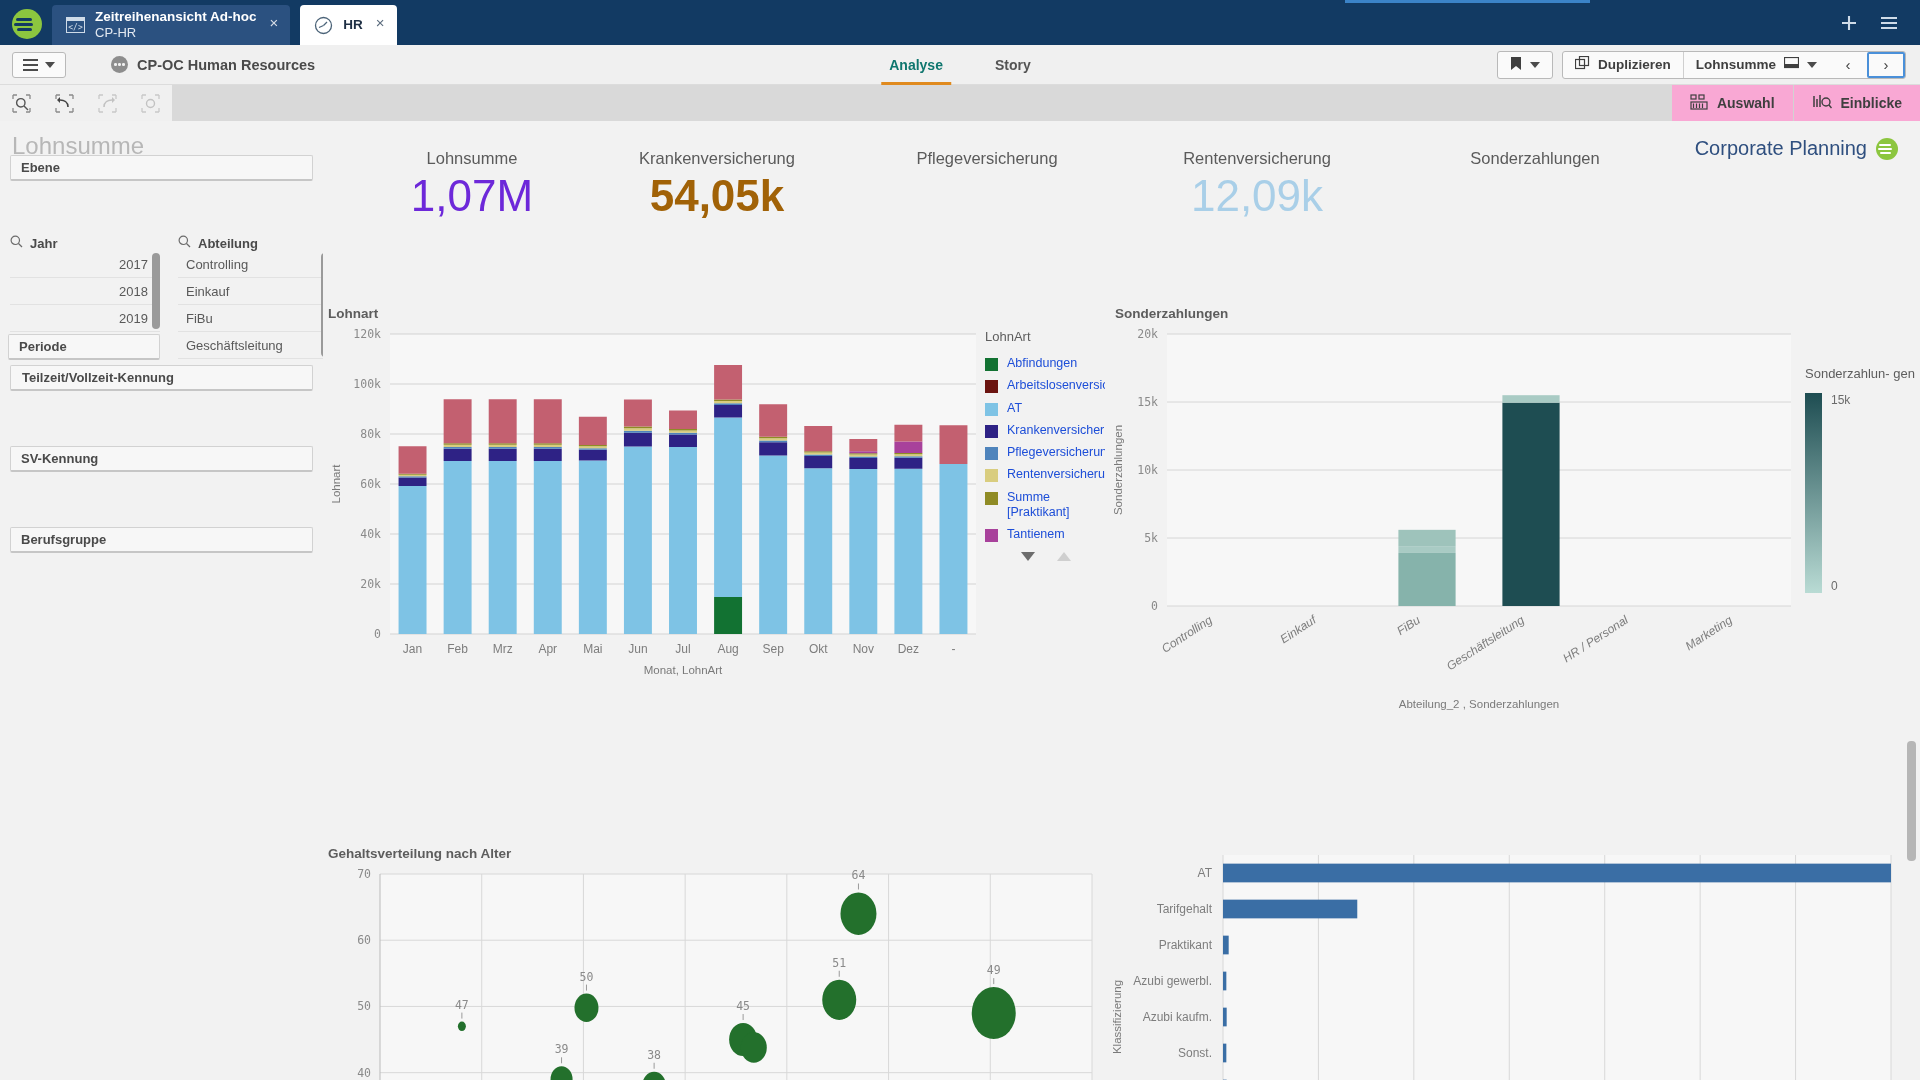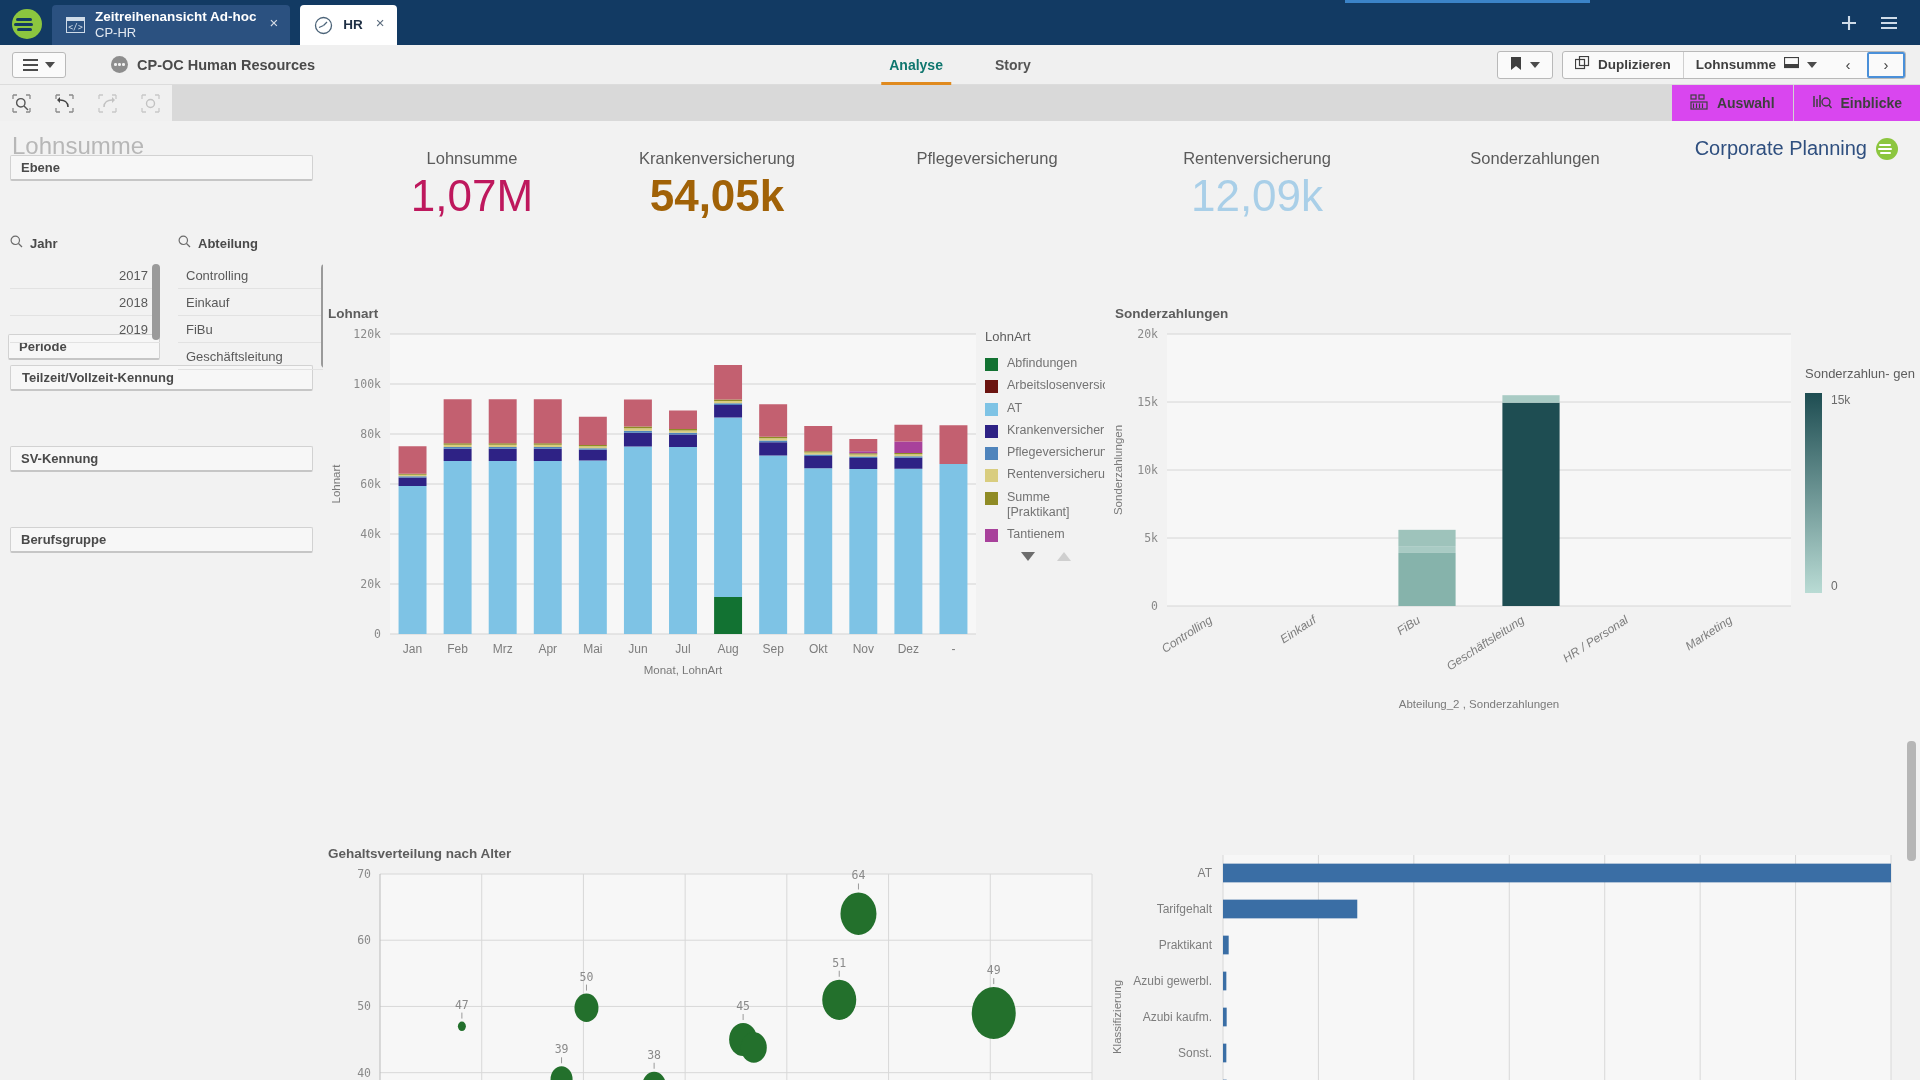--- a/index.html
+++ b/index.html
@@ -125,21 +125,21 @@
     display: flex; align-items: center; gap: 0;
   }
   .tb2-btn {
     width: 43px; height: 36px; display: flex; align-items: center; justify-content: center;
     cursor: pointer; color: #555;
   }
   .tb2-btn.dis { color: #c2c2c2; cursor: default; }
   .tb2-right { margin-left: auto; display: flex; align-items: stretch; height: 36px; }
   .tb2-rbtn {
     display: flex; align-items: center; gap: 9px; padding: 0 18px;
-    background: #d946ef; font-size: 14px; font-weight: bold; color: #3f3f3f; cursor: pointer;
+    background: #f9a8d4; font-size: 14px; font-weight: bold; color: #3f3f3f; cursor: pointer;
   }
   .tb2-rbtn + .tb2-rbtn { border-left: 1px solid #d2d2d2; }
 
   
   .sheet { position: absolute; left: 0; top: 121px; width: 1920px; height: 959px; background: #f2f2f2; }
 
   .sheet-title {
     position: absolute; left: 12px; top: 11px;
     font-size: 24px; color: #b7b7b7; font-weight: normal;
   }
@@ -158,21 +158,21 @@
   
   .filters { position: absolute; left: 0; top: 28px; width: 325px; height: 560px; }
   .fbox {
     position: absolute; height: 26px; background: #f7f7f7;
     border: 1px solid #d2d2d2; border-bottom: 2px solid #c6c6c6; border-radius: 2px;
     display: flex; align-items: center; padding-left: 10px;
     font-size: 13px; font-weight: bold; color: #4a4a4a; cursor: pointer;
   }
   .flist { position: absolute; }
   .flist-hdr {
-    display: flex; align-items: center; gap: 7px; margin-bottom: 11px;
+    display: flex; align-items: center; gap: 7px; 
     font-size: 13px; font-weight: bold; color: #4a4a4a;
   }
   .flist-rows { position: relative; }
   .frow {
     height: 27px; display: flex; align-items: center;
     border-bottom: 1px solid #e2e2e2; font-size: 13px; color: #595959;
     cursor: pointer; overflow: hidden;
   }
   .frow.right { justify-content: flex-end; padding-right: 12px; }
   .frow.left { justify-content: flex-start; padding-left: 8px; }
@@ -191,21 +191,21 @@
   .ptitle { font-size: 13.5px; font-weight: bold; color: #5d5d5d; }
   .axlabel { font-size: 11.5px; fill: #7a7a7a; }
   .tick { font-size: 11.5px; fill: #8a8a8a; font-family: "DejaVu Sans Mono", monospace; }
   .catlab { font-size: 12px; fill: #7d7d7d; }
 
   
   .legend { position: absolute; }
   .legend .lg-title { font-size: 13px; color: #5d5d5d; margin-bottom: 12px; }
   .lg-item { display: flex; gap: 9px; margin-bottom: 7px; align-items: flex-start; cursor: pointer; }
   .lg-sw { width: 13px; height: 13px; flex: none; margin-top: 2px; }
-  .lg-tx { font-size: 12.5px; color: #737373; line-height: 1.22; width: 108px; }
+  .lg-tx { font-size: 12.5px; color: #1d4ed8; line-height: 1.22; width: 108px; }
   .lg-arrows { display: flex; gap: 22px; margin-top: 10px; margin-left: 36px; }
   .tri-d { width: 0;height:0;border-left:7px solid transparent;border-right:7px solid transparent;border-top:9px solid #6d6d6d; cursor:pointer; }
   .tri-u { width: 0;height:0;border-left:7px solid transparent;border-right:7px solid transparent;border-bottom:9px solid #cfcfcf; cursor:pointer; }
 
   
   .cbar { position: absolute; }
   .cbar .ct { font-size: 13px; color: #5d5d5d; line-height: 1.25; width: 120px; }
   .cbar .strip { width: 17px; }
   .cbar .cnum { font-size: 12px; color: #6b6b6b; }
 
@@ -447,21 +447,21 @@
           <div class="frow left">Geschäftsleitung</div>
           <div class="frow left">HR / Personal</div>
           <div class="fscroll" style="top: 2px; height: 104px; right: -6px;"></div>
         </div>
       </div>
     </div>
 
   <div class="kpis" id="kpis-root">
       <div class="kpi" style="left: 30px; top: 0px; width: 220px;">
         <div class="lbl">Lohnsumme</div>
-        <div class="val" style="color: #be185d;">1,07M</div>
+        <div class="val" style="color: #6d28d9;">1,07M</div>
       </div>
       <div class="kpi" style="left: 270px; top: 0px; width: 230px;">
         <div class="lbl">Krankenversicherung</div>
         <div class="val" style="color: #a16207; font-weight: bold;">54,05k</div>
       </div>
       <div class="kpi" style="left: 540px; top: 0px; width: 230px;">
         <div class="lbl">Pflegeversicherung</div>
       </div>
       <div class="kpi" style="left: 810px; top: 0px; width: 230px;">
         <div class="lbl">Rentenversicherung</div>

